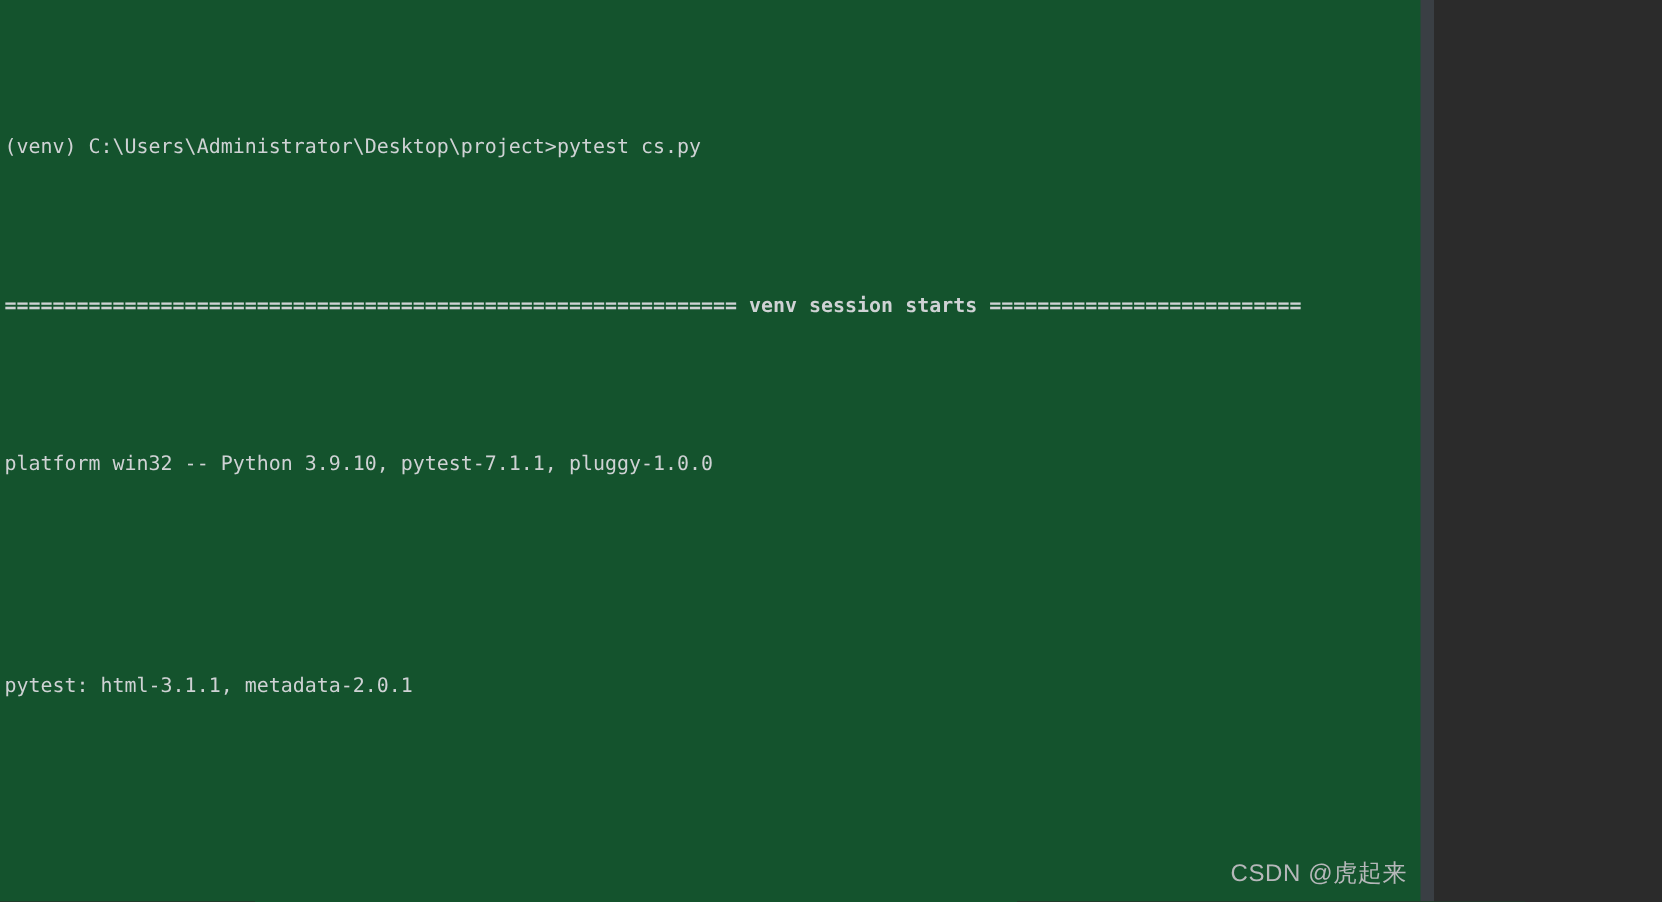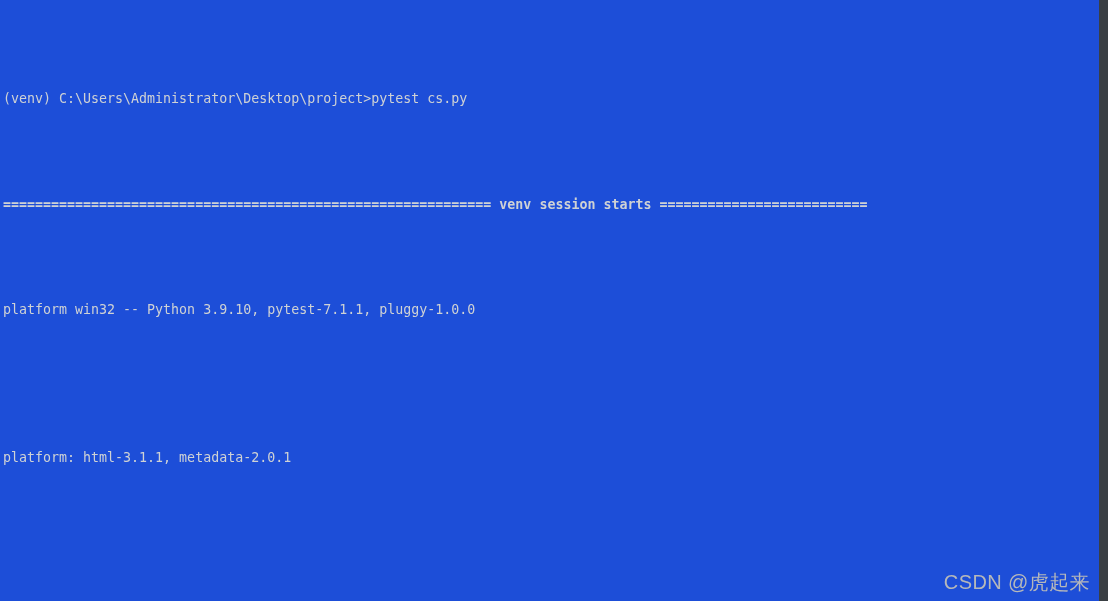--- a/index.html
+++ b/index.html
@@ -2,23 +2,23 @@
 <html><head>
 <meta charset="utf-8">
 <style>
   html, body {
     margin: 0;
     padding: 0;
     background: #2b2b2b;
   }
   #terminal {
     position: relative;
-    width: 1108px;
+    width: 956px;
     height: 601px;
-    background: #1d4ed8;
+    background: #14532d;
     overflow: hidden;
     font-family: "DejaVu Sans Mono", "Liberation Mono", monospace;
     font-size: 13.3px;
     line-height: 21.1px;
     color: #d4d4d4;
     box-sizing: border-box;
   }
   #scrollbar-track {
     position: absolute;
     top: 0;
@@ -43,21 +43,21 @@
   
   .c-white   { color: #cfd2d4; }
   .c-bold    { font-weight: bold; }
 
   #watermark {
     position: absolute;
     right: 18px;
     bottom: 8px;
     color: #b6b8ba;
     font-family: "Liberation Sans", sans-serif;
-    font-size: 20px;
+    font-size: 16px;
     letter-spacing: 0.4px;
   }
 </style>
 </head>
 <body>
 
 <div id="terminal">
 
   <div id="lines">
 
@@ -66,21 +66,21 @@
 
     
     <div class="line"><span class="c-white c-bold">=============================================================</span><span class="c-white c-bold"> venv session starts </span><span class="c-white c-bold">==========================</span></div>
 
     
     <div class="line"><span class="c-white">platform win32 -- Python 3.9.10, pytest-7.1.1, pluggy-1.0.0</span></div>
 
     
 
     
-    <div class="line"><span class="c-white">platform: html-3.1.1, metadata-2.0.1</span></div>
+    <div class="line"><span class="c-white">pytest: html-3.1.1, metadata-2.0.1</span></div>
 
     
     
 
     
     
 
     
     
 

